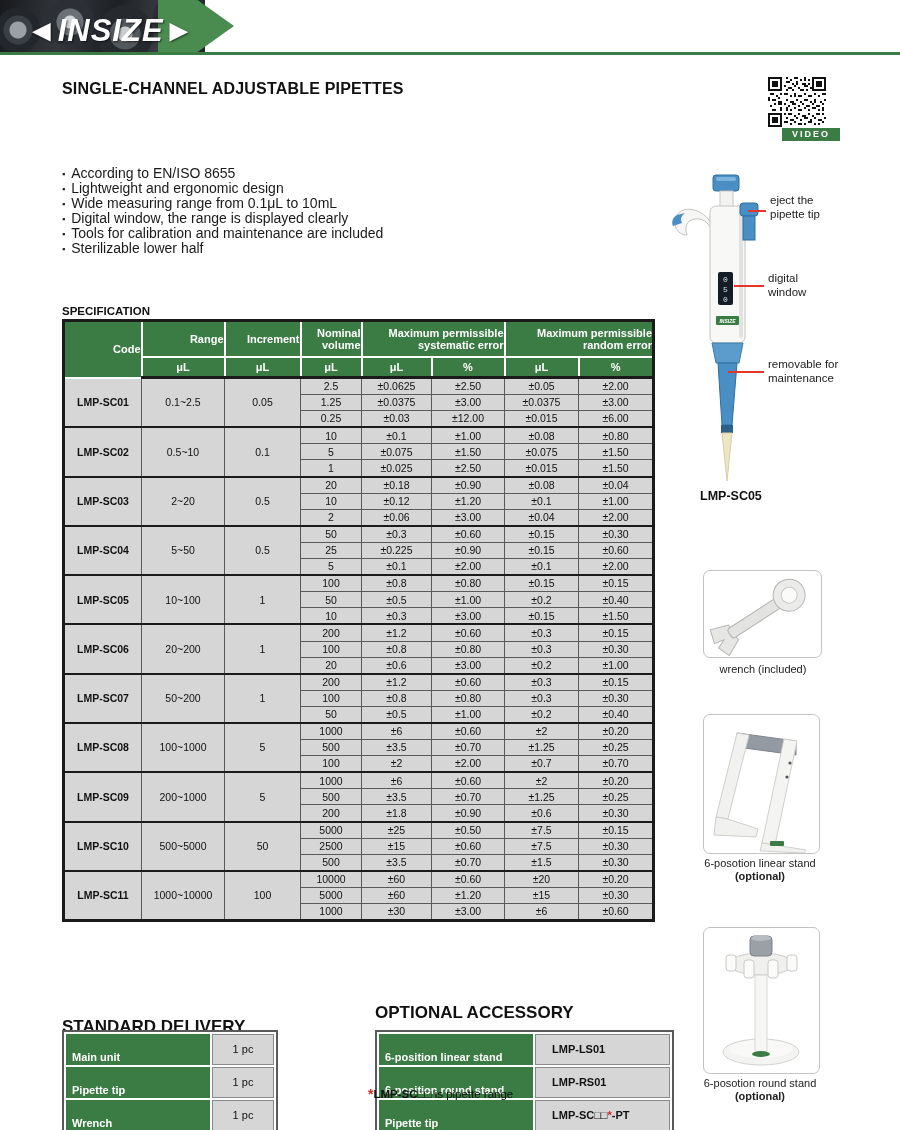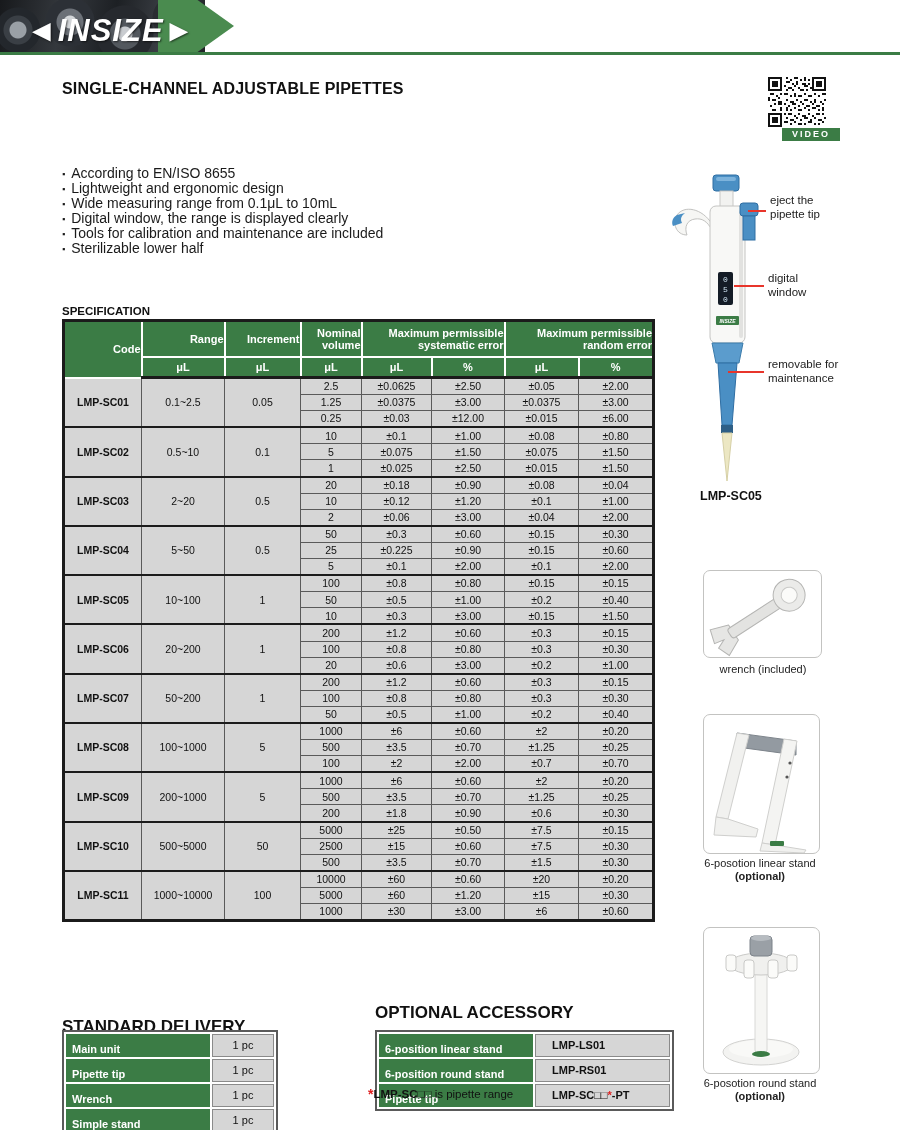--- a/index.html
+++ b/index.html
@@ -54,21 +54,21 @@
 
   
   .acc-box{position:absolute;border:1px solid #c3c3c1;border-radius:7px;background:#fff;overflow:hidden;}
   .acc-caption{position:absolute;text-align:center;font-size:11px;line-height:13px;color:#222;}
   .acc-caption .opt{font-weight:bold;}
 
   
   .bt-heading{position:absolute;font-size:17px;font-weight:bold;color:#111;}
   table.bt{border-collapse:separate;border-spacing:2px;background:#fff;border:2px solid #5a5a5a;position:absolute;}
   table.bt td{height:15px;font-size:11px;line-height:15px;}
-  table.bt td.lbl{background:#3b7c45;color:#fff;font-weight:bold;padding:8px 0 0 6px;}
+  table.bt td.lbl{background:#3b7c45;color:#fff;font-weight:bold;padding:16px 0 0 6px;}
   table.bt td.val{background:#d6d6d6;border:1px solid #8a8a8a;text-align:center;color:#111;}
   table.bt td.val-left{background:#d6d6d6;border:1px solid #8a8a8a;text-align:left;padding-left:16px;font-weight:bold;color:#111;}
   .red-star{color:#e02020;font-weight:bold;}
   .footnote{position:absolute;left:368px;top:1086px;font-size:11.5px;color:#111;}
   .footnote .star{font-size:14px;vertical-align:-1px;}
   .footnote .code{font-weight:bold;}
 </style>
 </head>
 <body>
 

